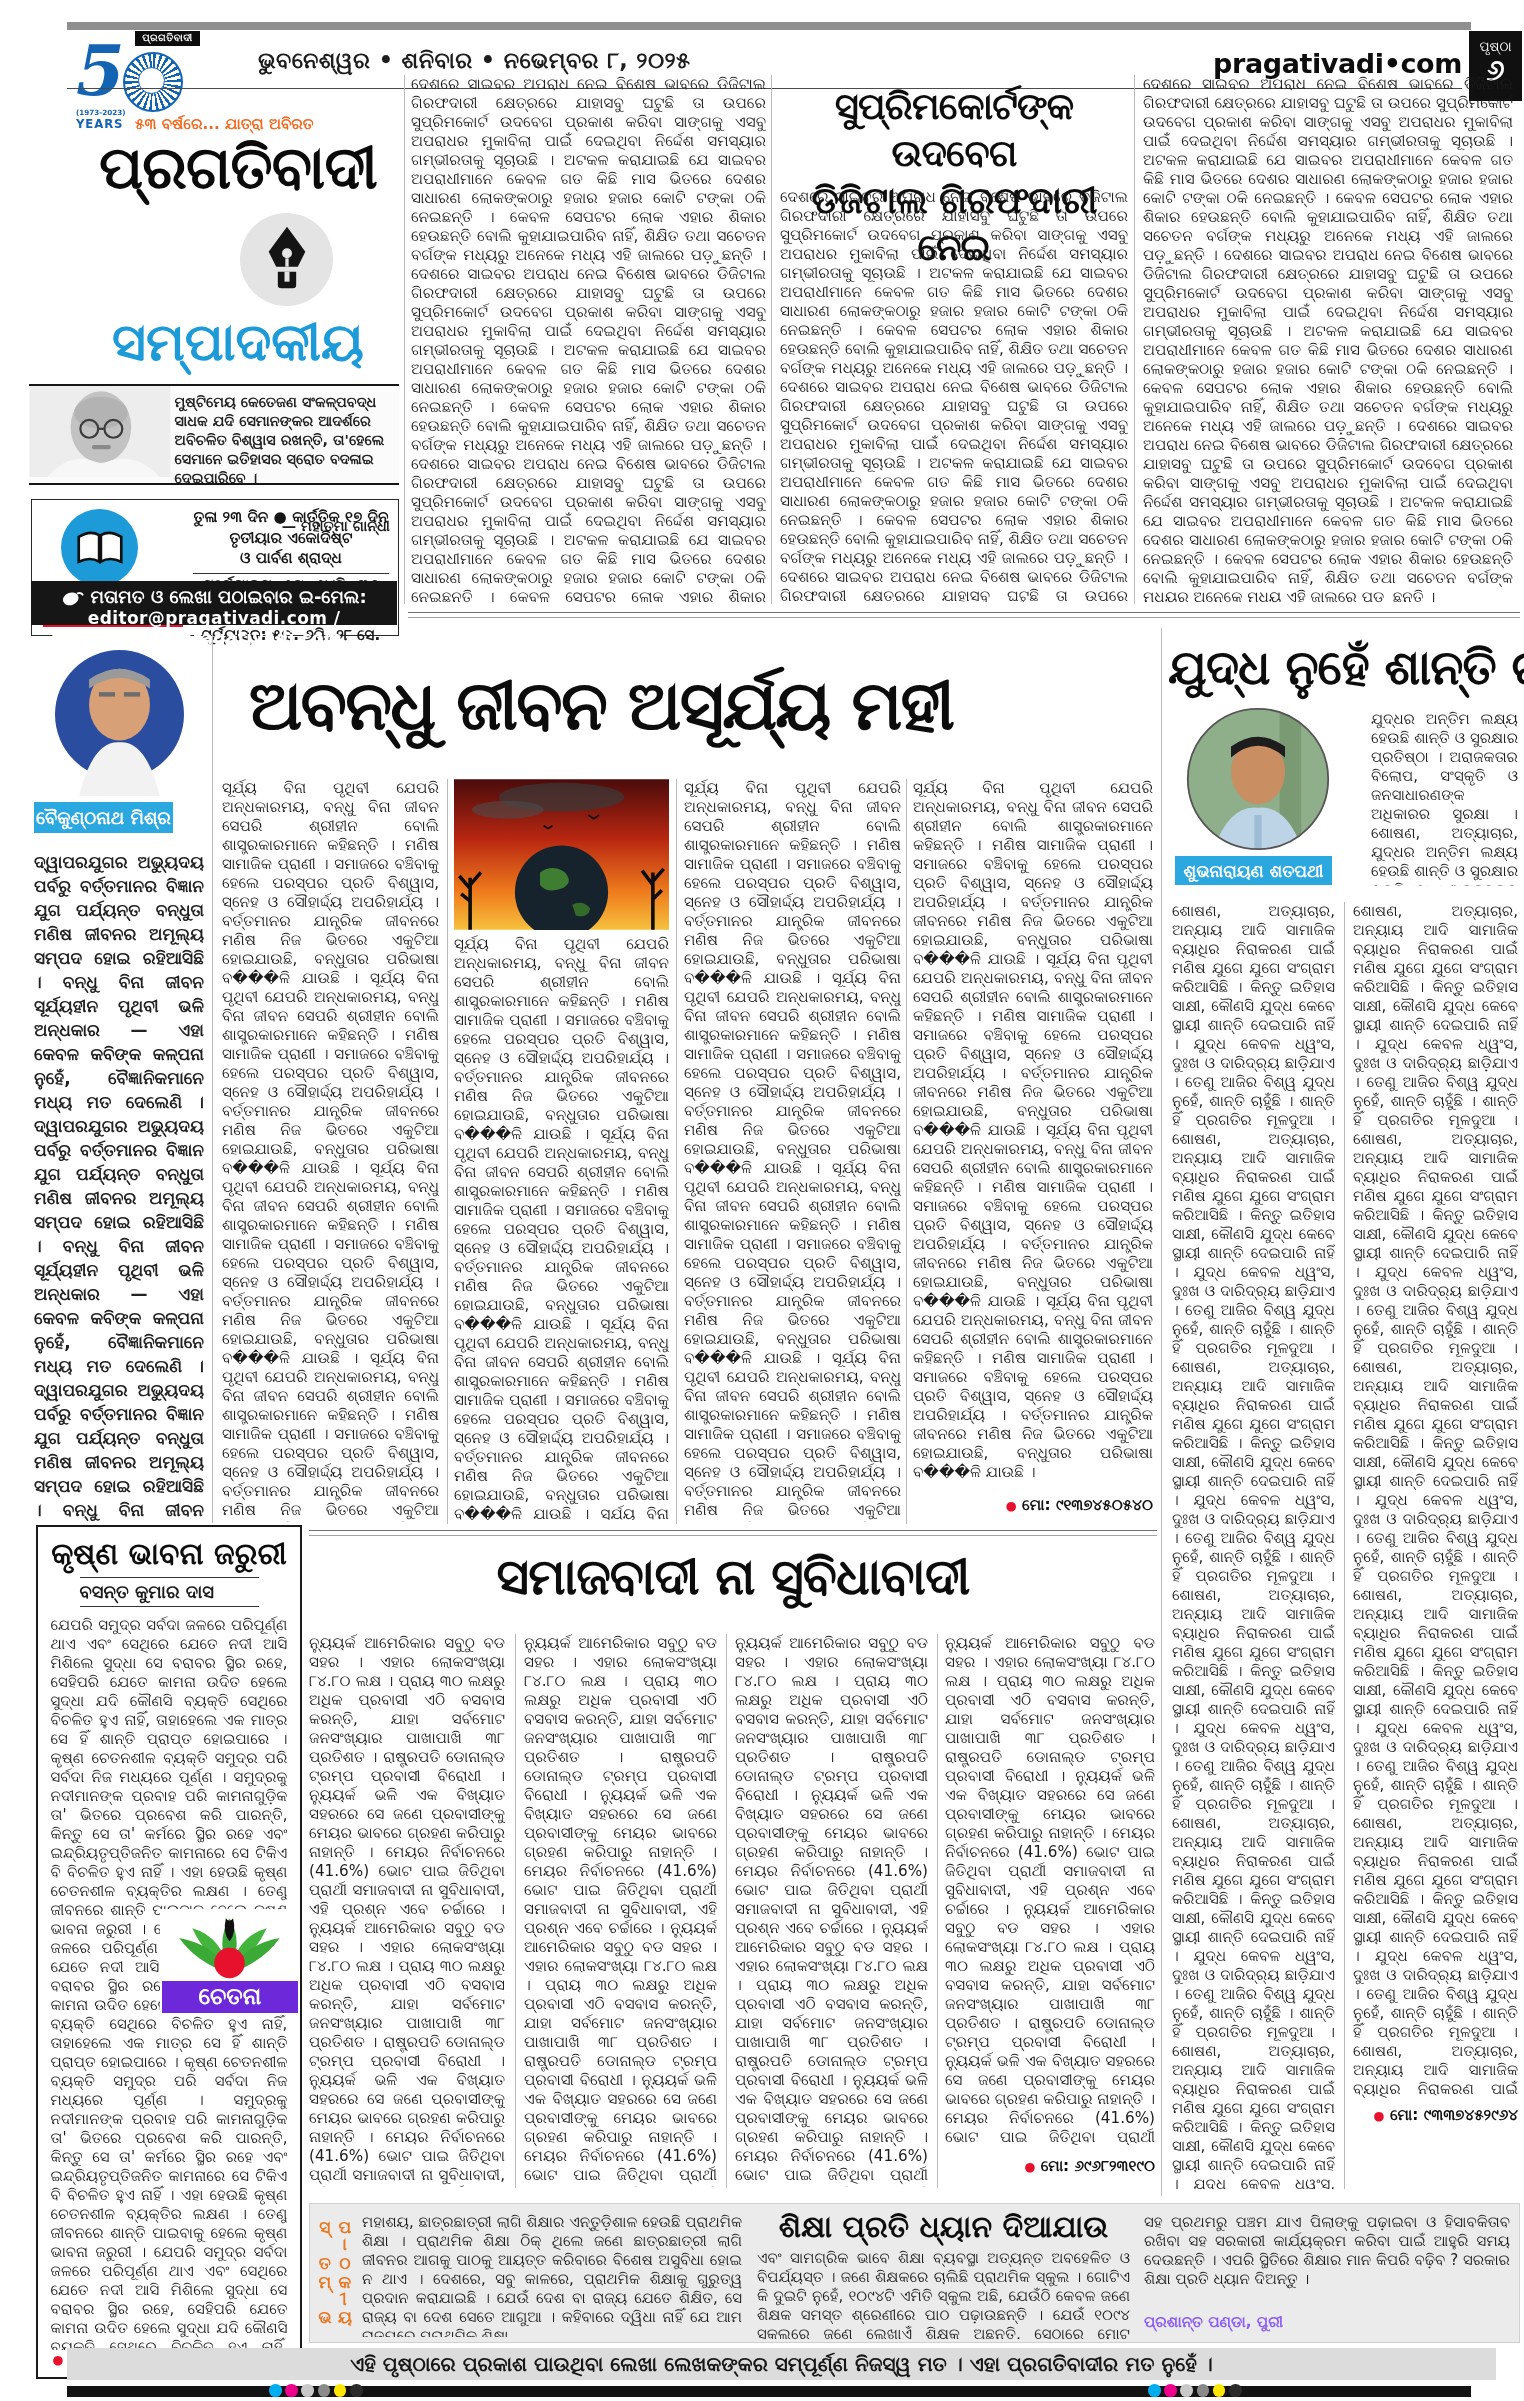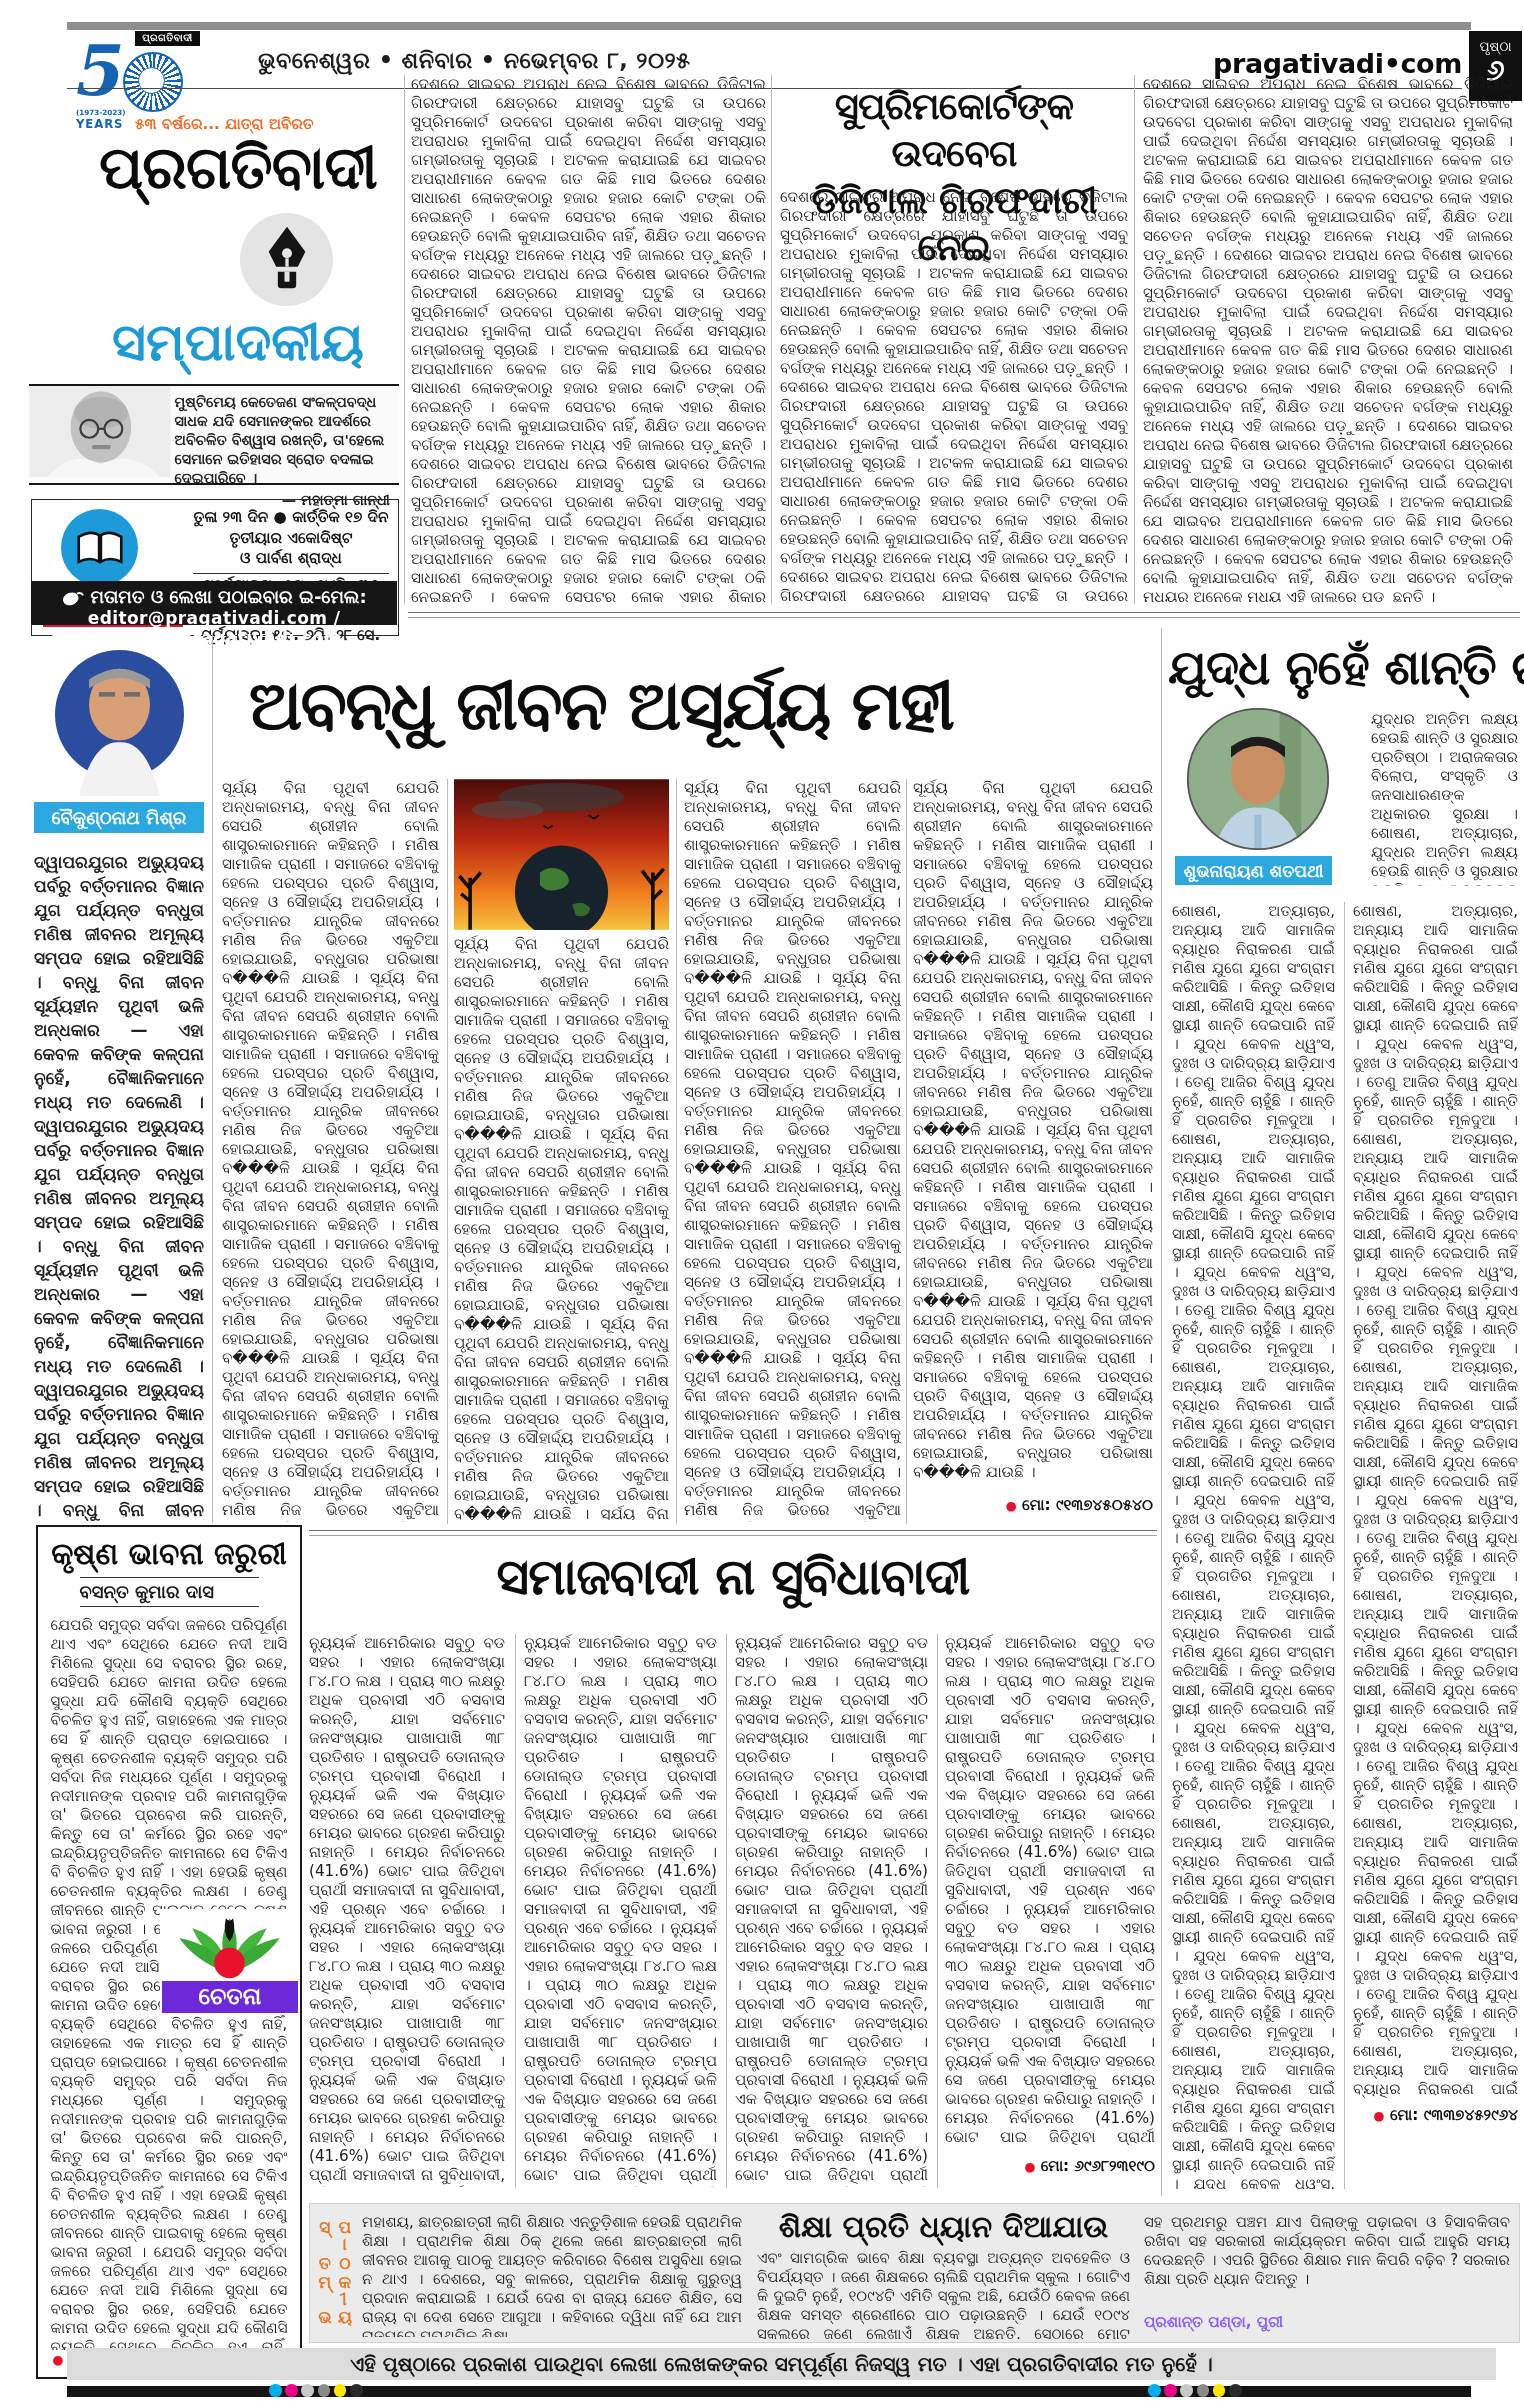--- a/index.html
+++ b/index.html
@@ -130,21 +130,21 @@
     <svg class="portrait" width="142" height="91" viewBox="0 0 158 102" style="flex:none;">
       <rect width="158" height="102" fill="#ededed"></rect>
       <ellipse cx="80" cy="46" rx="34" ry="40" fill="#c2c2c2"></ellipse>
       <ellipse cx="80" cy="30" rx="30" ry="18" fill="#b3b3b3"></ellipse>
       <circle cx="67" cy="48" r="10" fill="none" stroke="#3c3c3c" stroke-width="2.5"></circle>
       <circle cx="94" cy="48" r="10" fill="none" stroke="#3c3c3c" stroke-width="2.5"></circle>
       <line x1="77" y1="48" x2="84" y2="48" stroke="#3c3c3c" stroke-width="2.5"></line>
       <rect x="70" y="66" width="21" height="5" rx="2" fill="#8a8a8a"></rect>
       <path d="M20 102 Q48 70 80 88 Q116 70 146 102 Z" fill="#f7f7f7"></path>
     </svg>
-    <div style="flex:1;display:flex;flex-direction:column;">
+    <div style="flex:1;display:flex;flex-direction:column;gap:26px;">
       <div class="quote-text">ମୁଷ୍ଟିମେୟ କେତେଜଣ ସଂକଳ୍ପବଦ୍ଧ ସାଧକ ଯଦି ସେମାନଙ୍କର ଆଦର୍ଶରେ ଅବିଚଳିତ ବିଶ୍ୱାସ ରଖନ୍ତି, ତା'ହେଲେ ସେମାନେ ଇତିହାସର ସ୍ରୋତ ବଦଳାଇ ଦେଇପାରିବେ ।</div>
       <div class="quote-attr" style="padding:0 9px 5.4px 0;">— ମହାତ୍ମା ଗାନ୍ଧୀ</div>
     </div>
   </div>
 
   <div class="abs tithi-box" style="left:31px;top:499px;width:366px;height:135px;">
     <div class="tithi-left">
       <div class="blue-circle">
         <svg width="52" height="39" viewBox="0 0 58 44">
           <path d="M5 10 Q18 2 28 8 L28 38 Q18 32 5 38 Z" fill="#ffffff" stroke="#111" stroke-width="3"></path>
@@ -193,21 +193,21 @@
     <svg class="portrait" width="135" height="163" viewBox="0 0 150 182">
       <rect width="150" height="182" fill="#ffffff"></rect>
       <circle cx="75" cy="91" r="72" fill="#2a4da0"></circle>
       <ellipse cx="75" cy="80" rx="34" ry="40" fill="#d7a077"></ellipse>
       <path d="M41 62 Q75 38 109 62 L109 52 Q75 28 41 52 Z" fill="#9a9a9a"></path>
       <rect x="52" y="66" width="18" height="5" fill="#6d6d6d"></rect>
       <rect x="80" y="66" width="18" height="5" fill="#6d6d6d"></rect>
       <path d="M30 182 Q45 120 75 122 Q105 120 120 182 Z" fill="#f2f2f2"></path>
     </svg>
   </div>
-  <div class="abs author-label" style="left:34px;top:802px;width:170px;font-size:18px;padding:4.5px 0;">ବୈକୁଣ୍ଠନାଥ ମିଶ୍ର</div>
+  <div class="abs author-label" style="left:34px;top:802px;width:139px;font-size:18px;padding:4.5px 0;">ବୈକୁଣ୍ଠନାଥ ମିଶ୍ର</div>
 
   <div class="abs standfirst" style="left:34px;top:850px;width:170px;height:671px;">ଦ୍ୱାପରଯୁଗର ଅଭ୍ୟୁଦୟ ପର୍ବରୁ ବର୍ତ୍ତମାନର ବିଜ୍ଞାନ ଯୁଗ ପର୍ଯ୍ୟନ୍ତ ବନ୍ଧୁତା ମଣିଷ ଜୀବନର ଅମୂଲ୍ୟ ସମ୍ପଦ ହୋଇ ରହିଆସିଛି । ବନ୍ଧୁ ବିନା ଜୀବନ ସୂର୍ଯ୍ୟହୀନ ପୃଥିବୀ ଭଳି ଅନ୍ଧକାର — ଏହା କେବଳ କବିଙ୍କ କଳ୍ପନା ନୁହେଁ, ବୈଜ୍ଞାନିକମାନେ ମଧ୍ୟ ମତ ଦେଲେଣି । ଦ୍ୱାପରଯୁଗର ଅଭ୍ୟୁଦୟ ପର୍ବରୁ ବର୍ତ୍ତମାନର ବିଜ୍ଞାନ ଯୁଗ ପର୍ଯ୍ୟନ୍ତ ବନ୍ଧୁତା ମଣିଷ ଜୀବନର ଅମୂଲ୍ୟ ସମ୍ପଦ ହୋଇ ରହିଆସିଛି । ବନ୍ଧୁ ବିନା ଜୀବନ ସୂର୍ଯ୍ୟହୀନ ପୃଥିବୀ ଭଳି ଅନ୍ଧକାର — ଏହା କେବଳ କବିଙ୍କ କଳ୍ପନା ନୁହେଁ, ବୈଜ୍ଞାନିକମାନେ ମଧ୍ୟ ମତ ଦେଲେଣି । ଦ୍ୱାପରଯୁଗର ଅଭ୍ୟୁଦୟ ପର୍ବରୁ ବର୍ତ୍ତମାନର ବିଜ୍ଞାନ ଯୁଗ ପର୍ଯ୍ୟନ୍ତ ବନ୍ଧୁତା ମଣିଷ ଜୀବନର ଅମୂଲ୍ୟ ସମ୍ପଦ ହୋଇ ରହିଆସିଛି । ବନ୍ଧୁ ବିନା ଜୀବନ ସୂର୍ଯ୍ୟହୀନ ପୃଥିବୀ ଭଳି ଅନ୍ଧକାର — ଏହା କେବଳ କବିଙ୍କ କଳ୍ପନା ନୁହେଁ, ବୈଜ୍ଞାନିକମାନେ ମଧ୍ୟ ମତ ଦେଲେଣି ।</div>
 
   <div class="abs main-headline" style="left:224px;top:666px;width:754px;">ଅବନ୍ଧୁ ଜୀବନ ଅସୂର୍ଯ୍ୟ ମହୀ</div>
 
   <div class="vline" style="left:212px;top:633px;height:890px;"></div>
   <div class="vline" style="left:447px;top:779px;height:745px;"></div>
   <div class="vline" style="left:676px;top:779px;height:745px;"></div>
   <div class="vline" style="left:906px;top:779px;height:745px;"></div>
 

